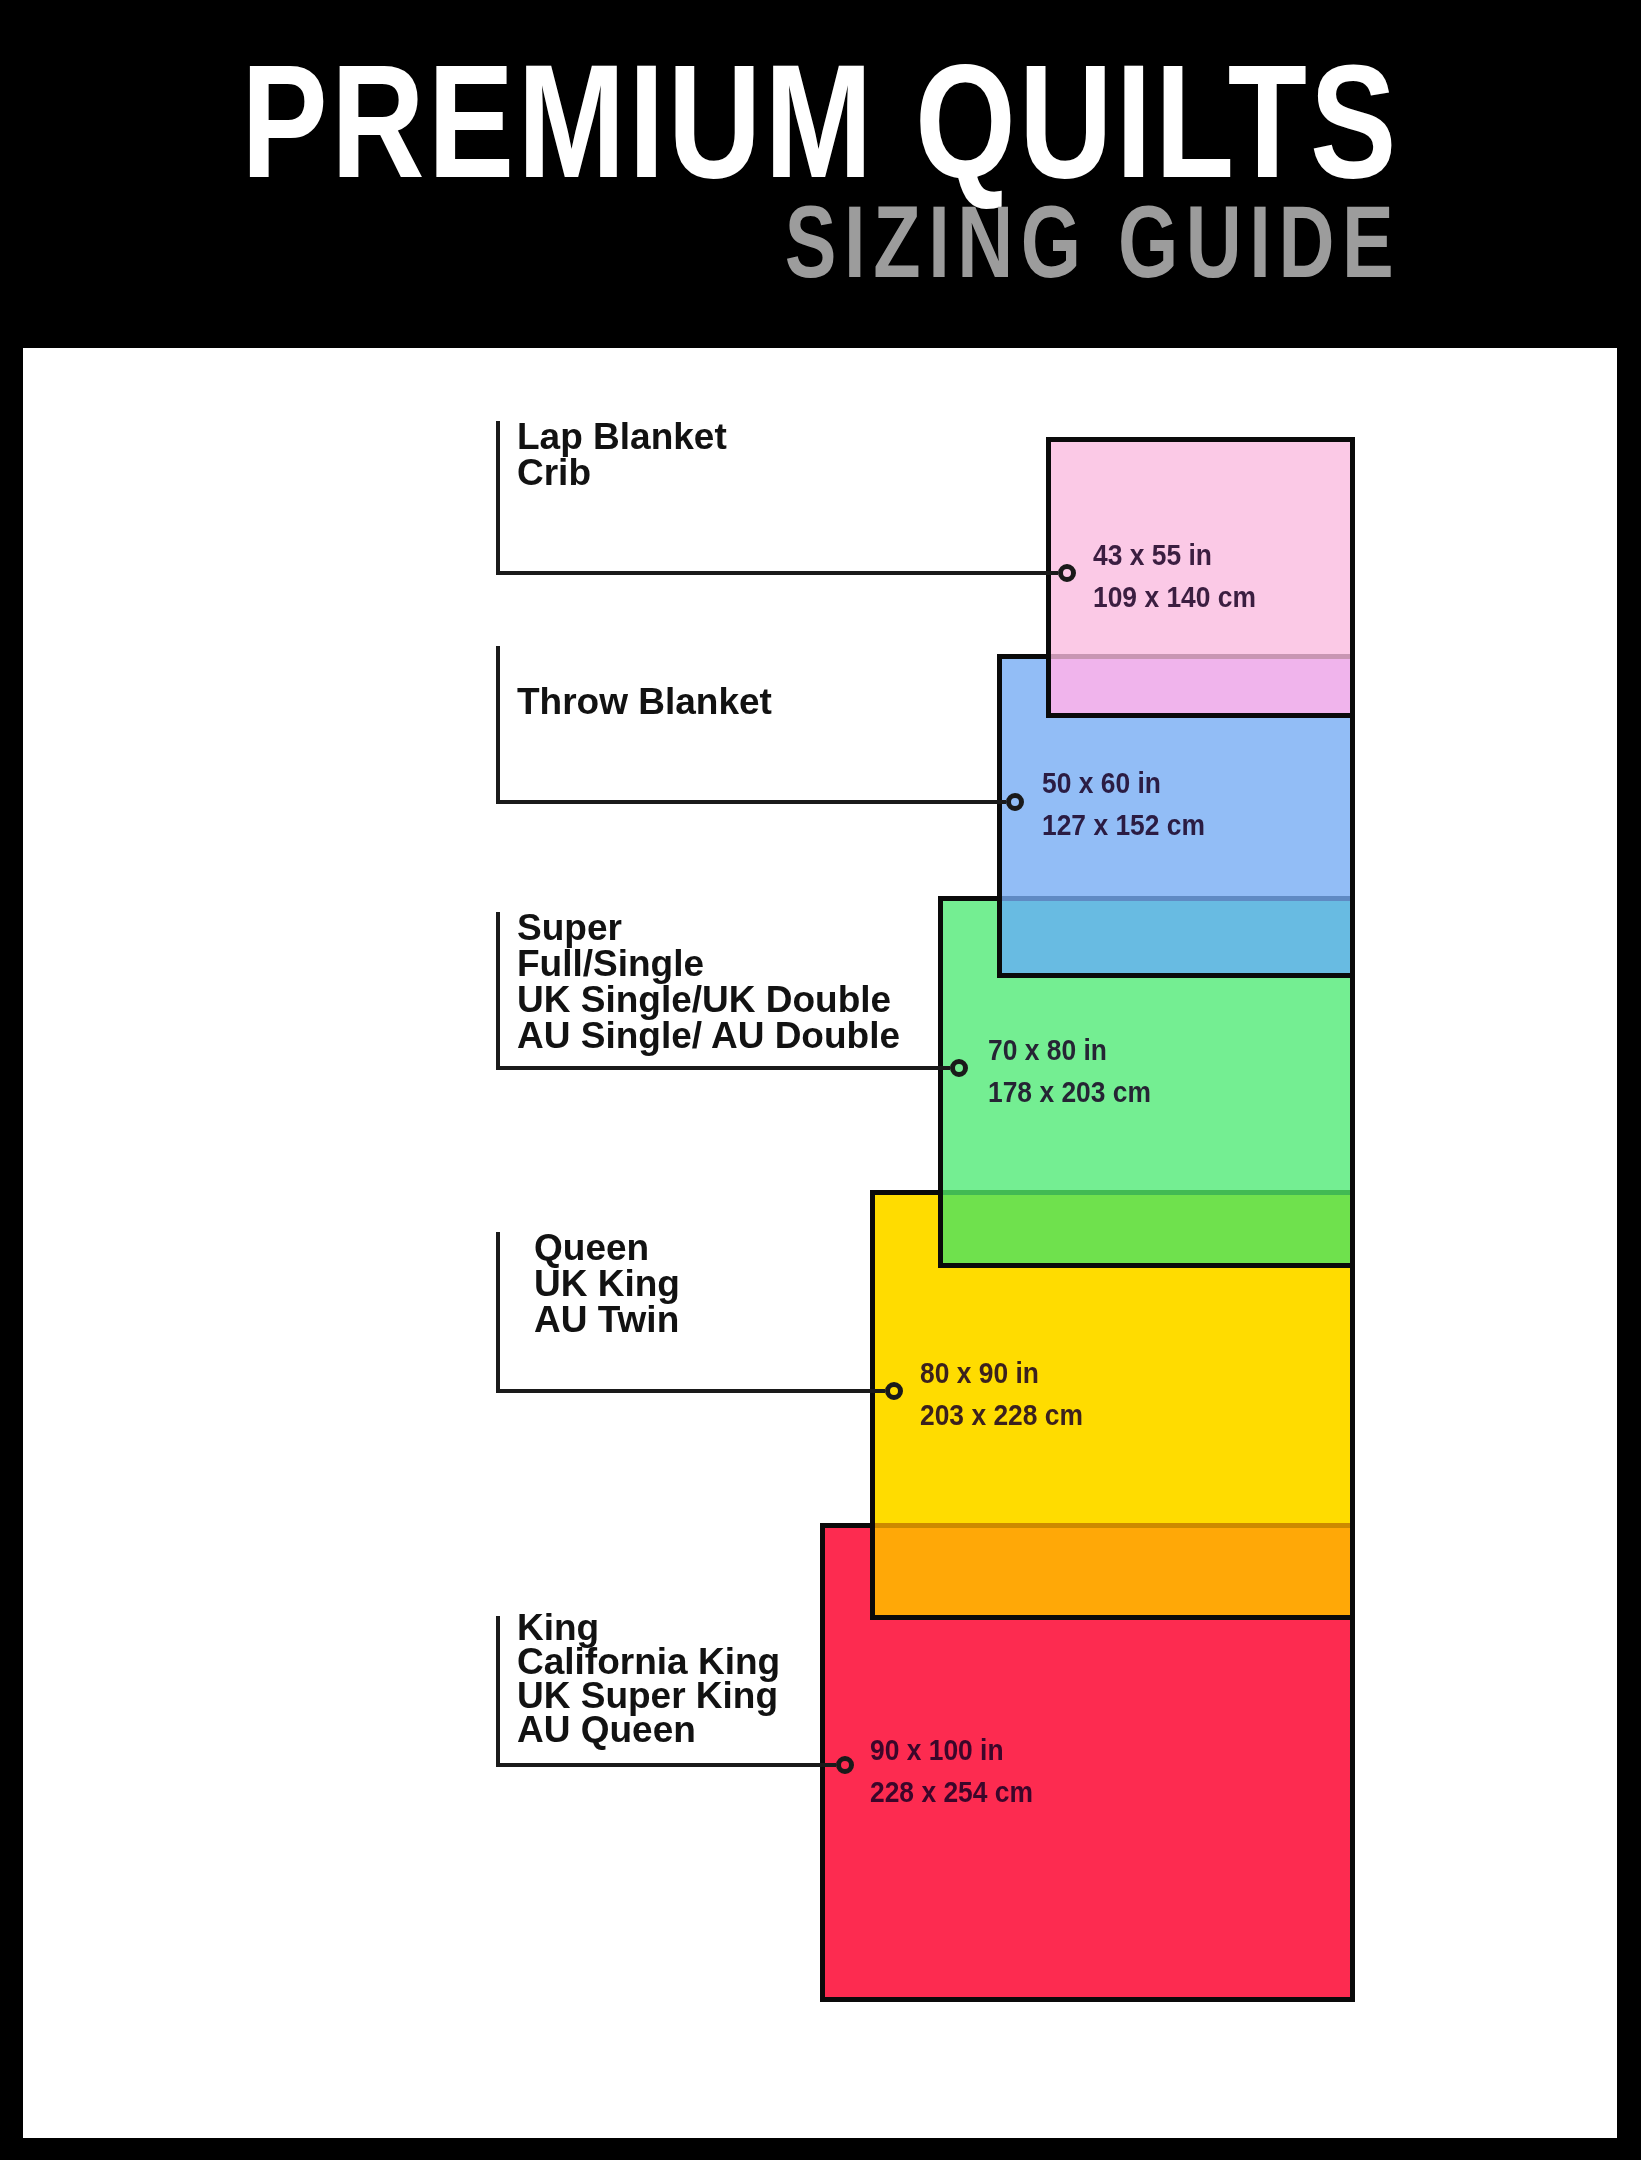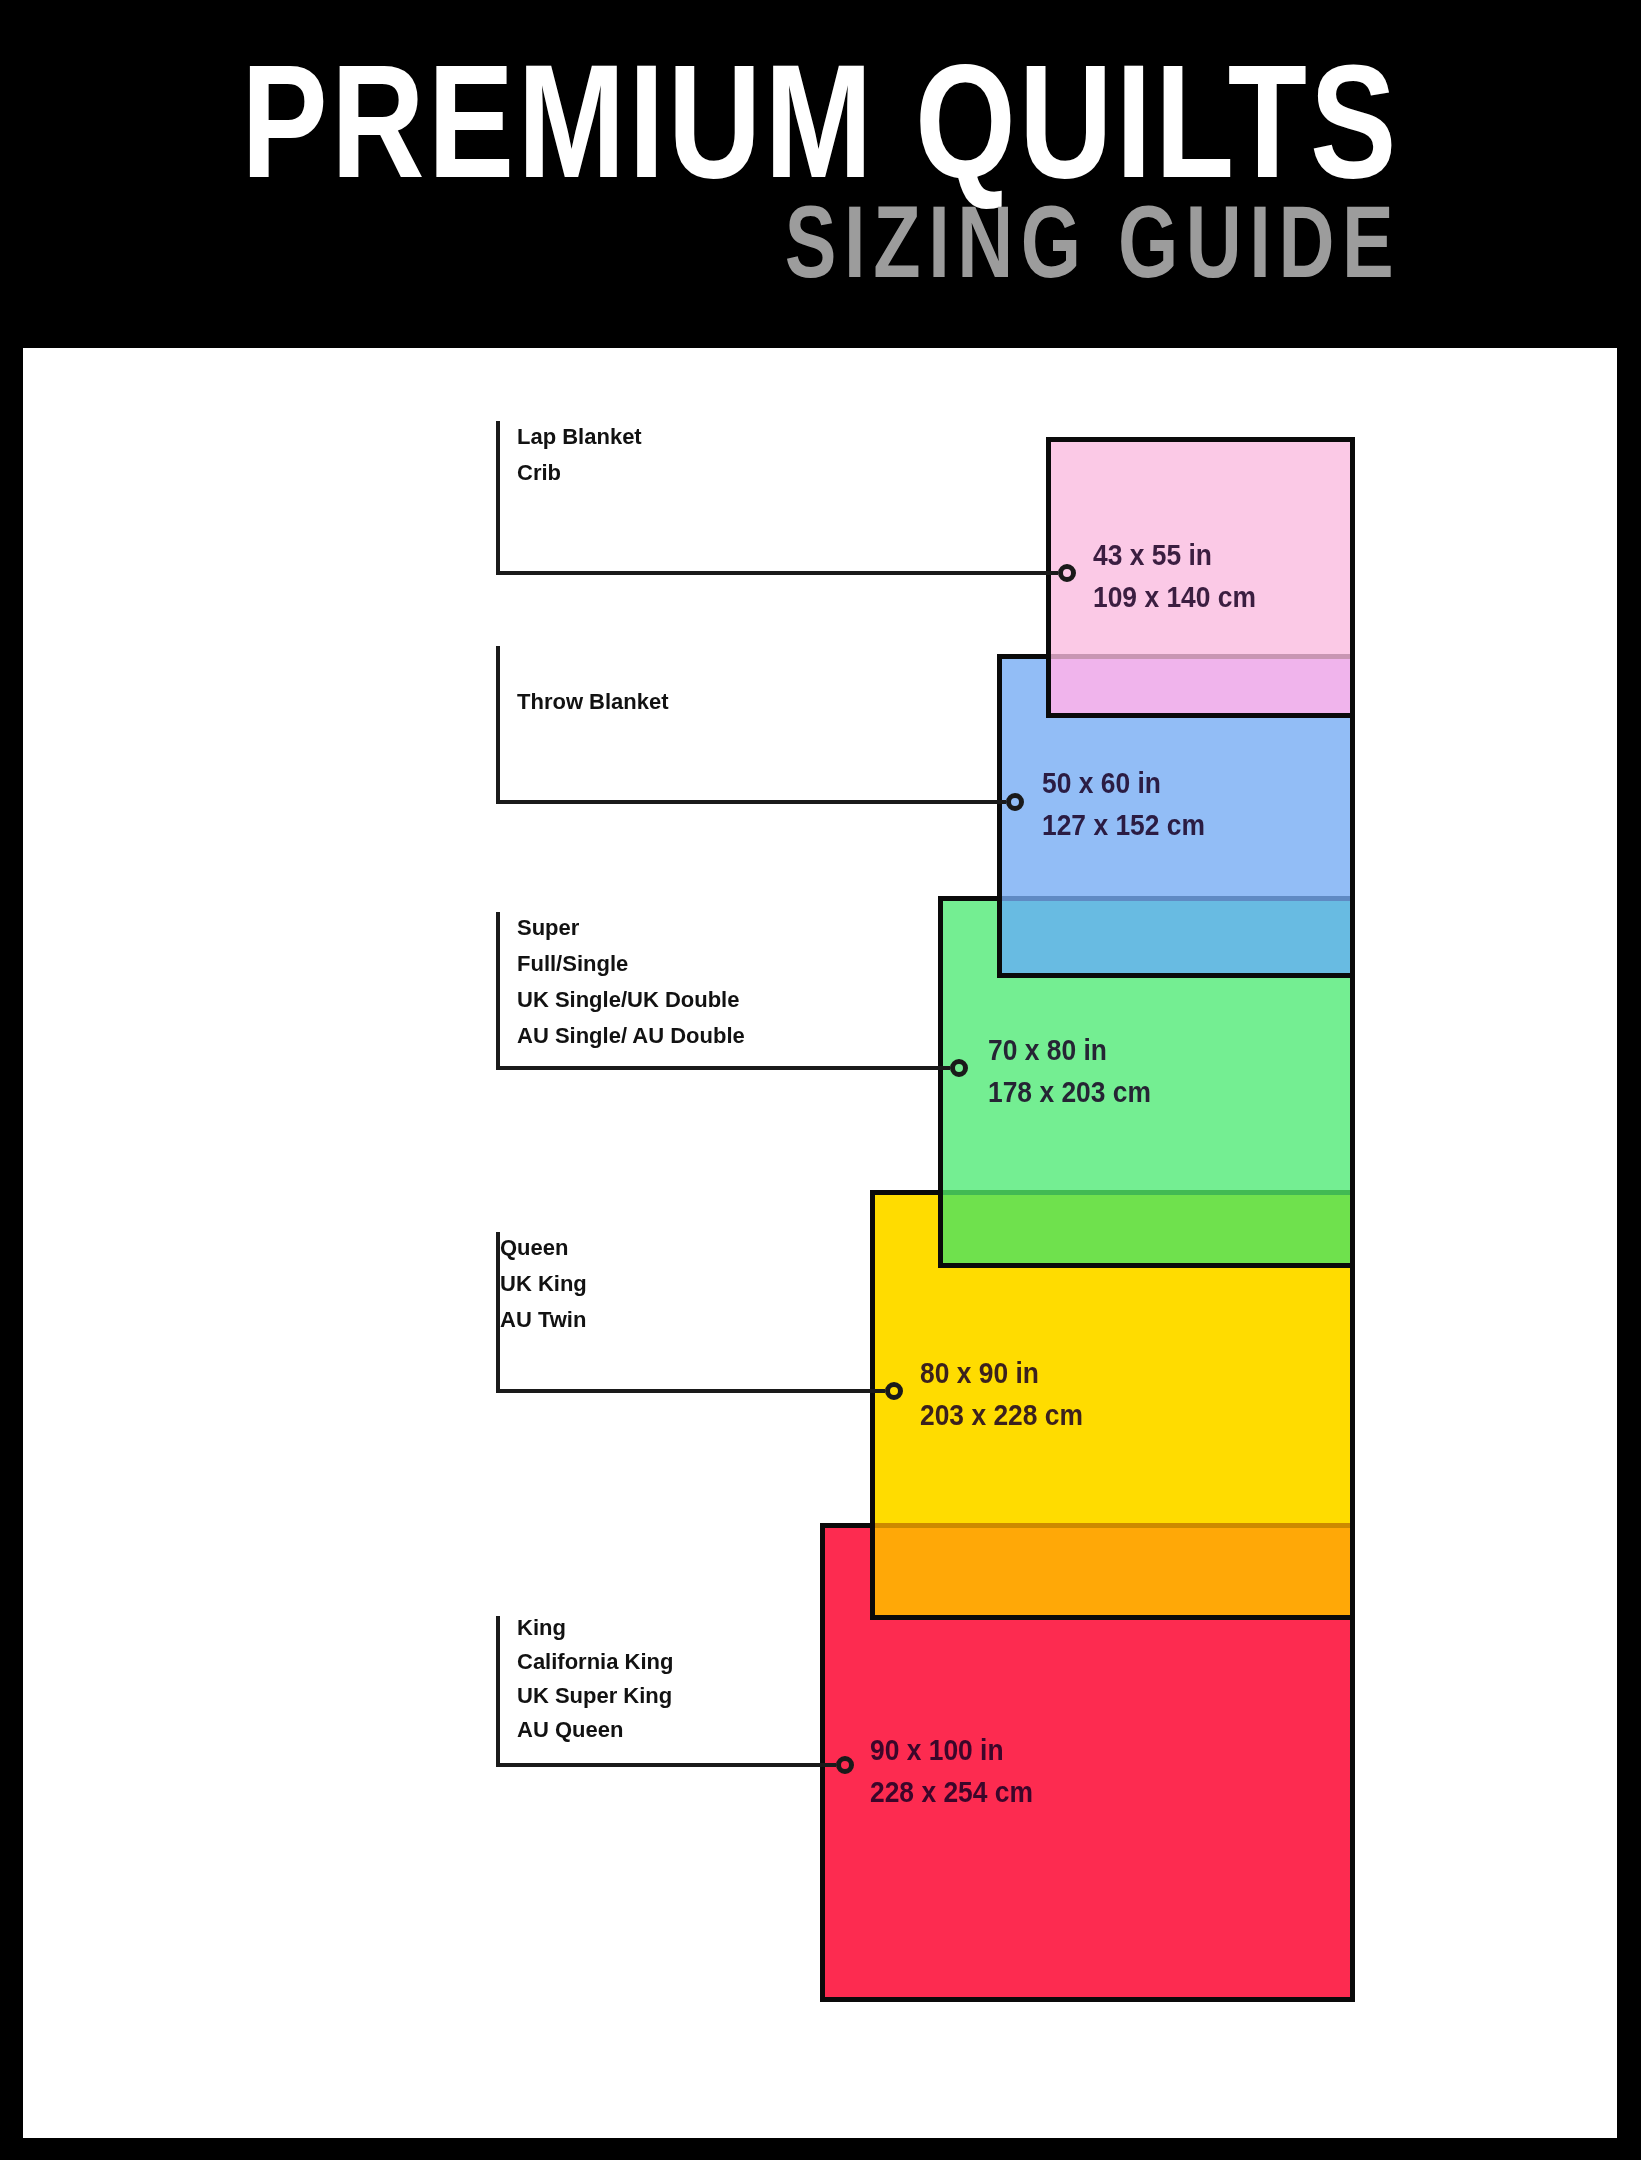--- a/index.html
+++ b/index.html
@@ -42,21 +42,21 @@
   .vline,.hline{
     position:absolute;background:#1a1a1a;z-index:60;
   }
   .dot{
     position:absolute;width:18px;height:18px;box-sizing:border-box;
     border:5px solid #1a1a1a;border-radius:50%;
     background:transparent;z-index:61;
   }
   .size-label{
     position:absolute;z-index:60;
-    color:#121212;font-size:22px;font-weight:700;
+    color:#121212;font-size:37px;font-weight:700;
     white-space:nowrap;
   }
   .size-label span{display:block;}
   .dims{
     position:absolute;z-index:61;
     color:rgba(25,0,35,0.85);
     font-size:30px;font-weight:700;line-height:42px;
     transform:scaleX(0.88);transform-origin:left center;
     white-space:nowrap;
   }
@@ -119,21 +119,21 @@
       <span>178 x 203 cm</span>
     </div>
     <div class="quilt" style="left: 870px; top: 1190px; width: 485px; height: 430px; background: rgb(255, 220, 0); z-index: 37;">
       <div class="band" style="top: 328px; height: 92px; background: rgb(255, 168, 7);">
         <div class="band-divider" style="background: rgb(204, 138, 0);"></div>
       </div>
     </div>
     <div class="vline" style="left: 496px; top: 1232px; width: 4px; height: 161px;"></div>
     <div class="hline" style="left: 498px; top: 1389px; width: 387px; height: 4px;"></div>
     <div class="dot" style="left: 885px; top: 1382px;"></div>
-    <div class="size-label" style="left: 500px; top: 1230px; line-height: 36px;">
+    <div class="size-label" style="left: 534px; top: 1230px; line-height: 36px;">
       <span>Queen</span>
       <span>UK King</span>
       <span>AU Twin</span>
     </div>
     <div class="dims" style="left: 920px; top: 1352px;">
       <span>80 x 90 in</span>
       <span>203 x 228 cm</span>
     </div>
     <div class="quilt" style="left: 820px; top: 1523px; width: 535px; height: 479px; background: rgb(253, 43, 80); z-index: 36;"></div>
     <div class="vline" style="left: 496px; top: 1616px; width: 4px; height: 151px;"></div>

